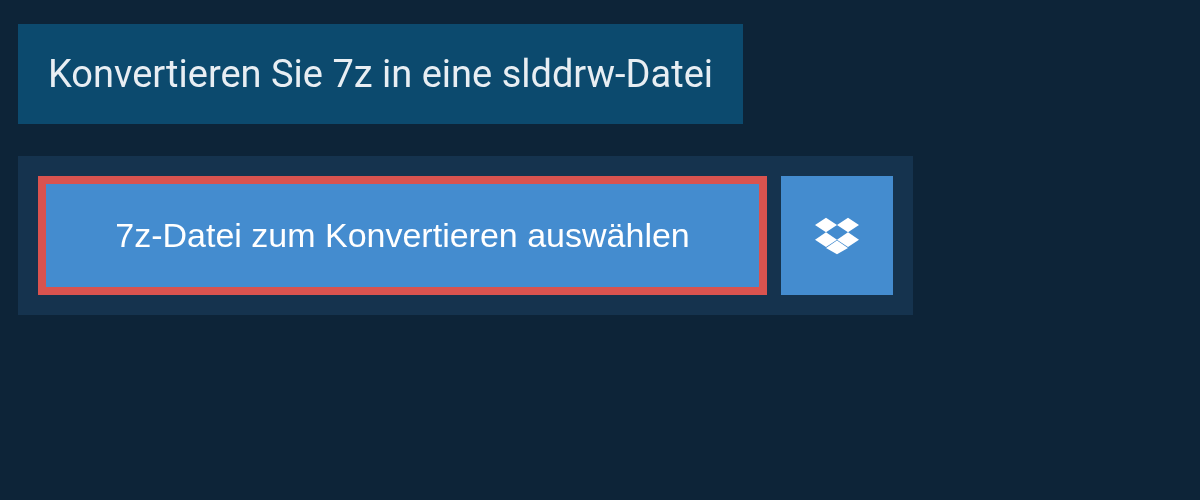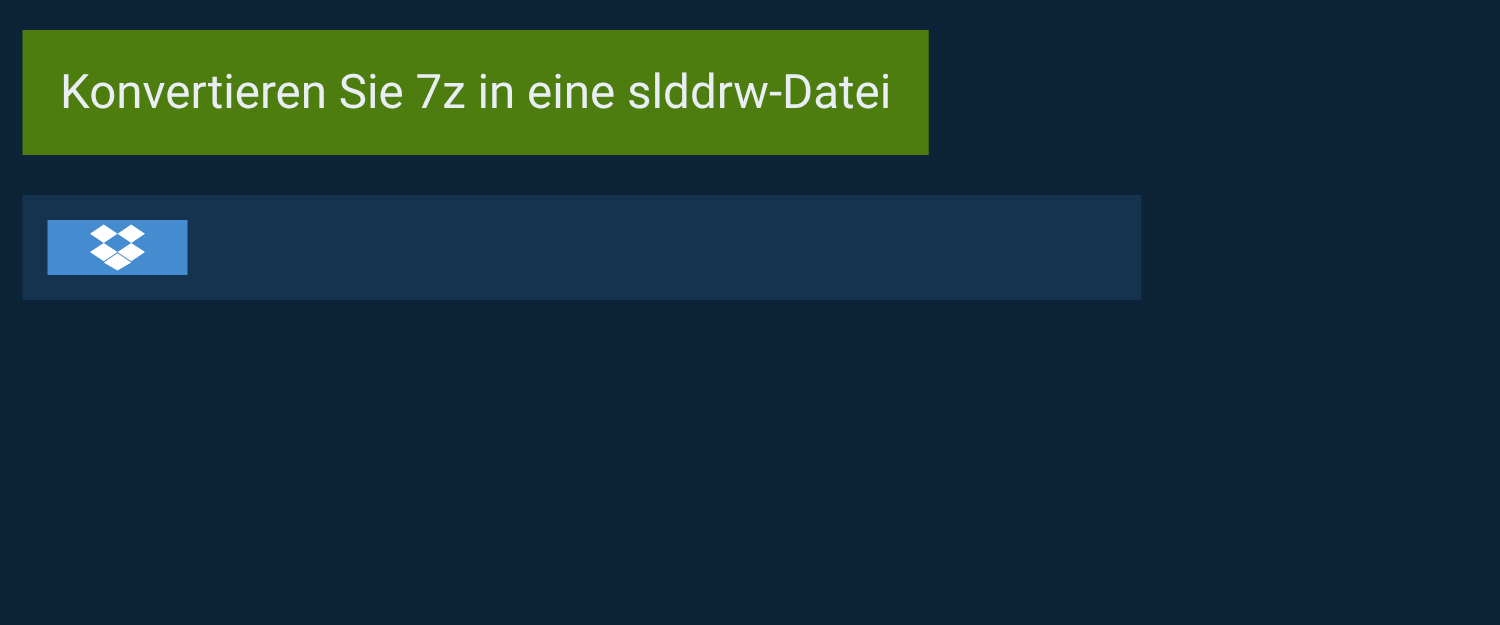--- a/index.html
+++ b/index.html
@@ -8,21 +8,21 @@
       box-sizing: border-box;
     }
     body {
       width: 1200px;
       height: 500px;
       background-color: #0d2438;
       font-family: -apple-system, BlinkMacSystemFont, "Segoe UI", Roboto, Helvetica, Arial, sans-serif;
       overflow: hidden;
     }
     .header-bar {
-      background-color: #4d7c0f;
+      background-color: #0c4a6e;
       padding: 28px 30px;
       display: inline-block;
       margin-top: 24px;
       margin-left: 18px;
     }
     .page-title {
       color: #e8eef3;
       font-size: 38px;
       font-weight: 400;
     }
@@ -72,20 +72,25 @@
 </head>
 <body>
 
 
 
 <div class="header-bar">
   <h1 class="page-title">Konvertieren Sie 7z in eine slddrw-Datei</h1>
 </div>
 
 <div class="button-area">
+  <div class="select-file-wrapper">
+    <button class="select-file-button">
+      <span>7z-Datei zum Konvertieren auswählen</span>
+    </button>
+  </div>
   <button class="dropbox-button">
     <svg class="dropbox-icon" viewBox="0 0 24 24">
       <path d="M6 2L0 6l6 4-6 4 6 4 6-4 6 4 6-4-6-4 6-4-6-4-6 4-6-4zm6 4l6 4-6 4-6-4 6-4zm-6 12.5l6-4 6 4-6 3.5-6-3.5z"></path>
     </svg>
   </button>
 </div>
 
 
 
 

